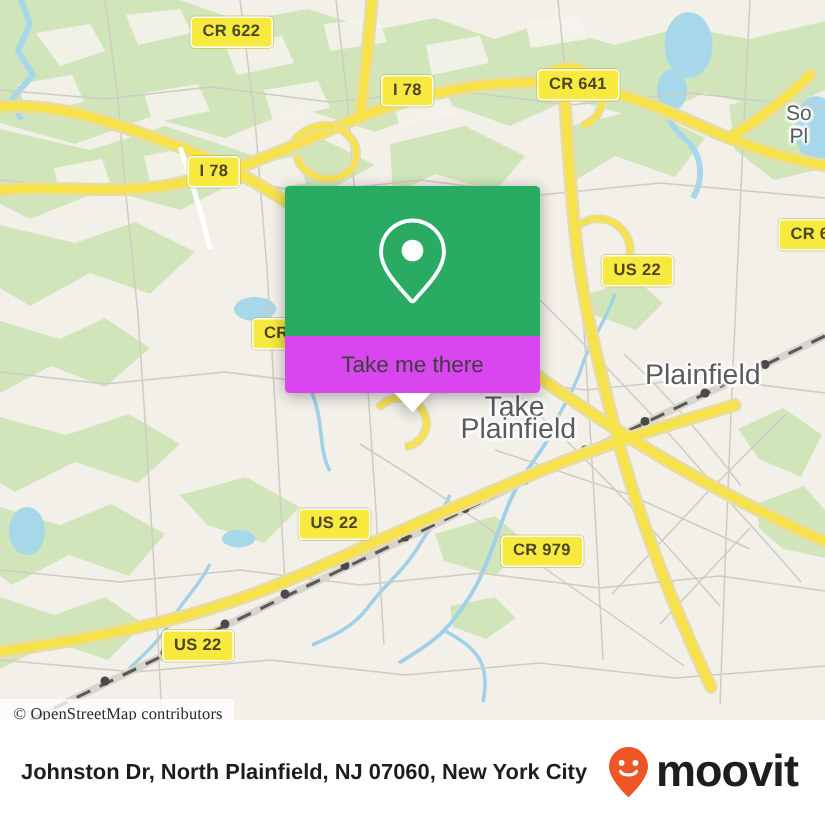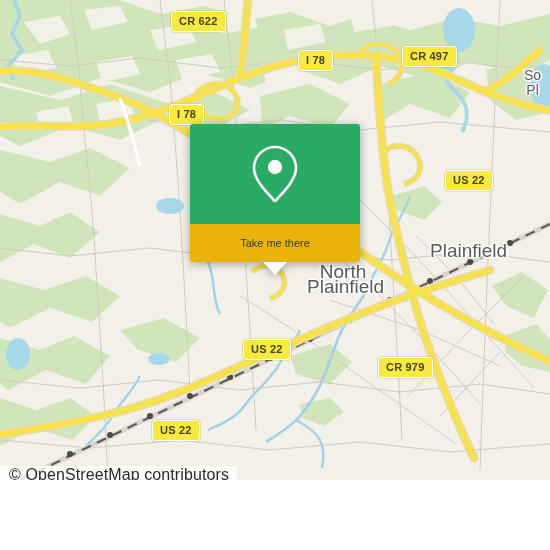--- a/index.html
+++ b/index.html
@@ -30,43 +30,44 @@
   }
   #map svg { display: block; }
 
   
   #attrib {
     position: absolute;
     left: 0;
     top: 466px;
     height: 19px;
     display: flex;
+    align-items: center;
     padding: 0 8px 0 9px;
     background: rgba(255,255,255,0.80);
-    font-size: 16px;
+    font-size: 11px;
     color: #2b2b2b;
     letter-spacing: 0.1px;
     white-space: nowrap;
+    font-family: Liberation Serif, serif;
   }
 
   
   .shield {
     position: absolute;
     background: #f7e93d;
     border: 1.4px solid #ffffff;
     border-radius: 3px;
     color: #4a4428;
     font-size: 11px;
     font-weight: bold;
     line-height: 1;
     padding: 3.5px 7px 4.5px 7px;
     white-space: nowrap;
     box-shadow: 0 0 0 0.6px rgba(190,180,60,0.55);
     letter-spacing: 0.2px;
-    margin-left: 44px;
   }
 
   
   .place {
     position: absolute;
     color: #5b5b5b;
     font-size: 19px;
     line-height: 15px;
     text-align: center;
     white-space: pre;
@@ -88,27 +89,27 @@
   #popup-head {
     height: 100px;
     background: #2aab63;
     border-radius: 3px 3px 0 0;
     display: flex;
     align-items: center;
     justify-content: center;
   }
   #popup-foot {
     height: 38px;
-    background: #eab308;
+    background: #d946ef;
     border-radius: 0 0 3px 3px;
     display: flex;
     align-items: center;
     justify-content: center;
     color: #3d3d3d;
-    font-size: 11px;
+    font-size: 15px;
   }
   #popup-tail {
     position: absolute;
     left: 50%;
     top: 138px;
     margin-left: -12px;
     width: 0; height: 0;
     border-left: 12px solid transparent;
     border-right: 12px solid transparent;
     border-top: 13px solid #ffffff;
@@ -300,33 +301,33 @@
 
         <g fill="none" stroke="#ffffff" stroke-width="3.4">
           <path d="M250,174 C266,190 282,206 296,224"></path>
           <path d="M120,98 C128,120 134,142 140,166"></path>
         </g>
       </g>
     </svg>
 
     <div class="shield" style="left:127px; top:11px;">CR 622</div>
     <div class="shield" style="left:254px; top:50px;">I 78</div>
-    <div class="shield" style="left:358px; top:46px;">CR 497</div>
+    <div class="shield" style="left:358px; top:46px;">CR 641</div>
     <div class="shield" style="left:125px; top:104px;">I 78</div>
     <div class="shield" style="left:519px; top:146px;">CR 6</div>
     <div class="shield" style="left:401px; top:170px;">US 22</div>
     <div class="shield" style="left:168px; top:212px;">CR</div>
     <div class="shield" style="left:199px; top:339px;">US 22</div>
     <div class="shield" style="left:334px; top:357px;">CR 979</div>
     <div class="shield" style="left:108px; top:420px;">US 22</div>
 
     <div class="place" style="left:524px; top:68px; font-size:14px;">So
 Pl</div>
     <div class="place" style="left:430px; top:243px;">Plainfield</div>
-    <div class="place" style="left:307px; top:264px; width:72px;">North
+    <div class="place" style="left:307px; top:264px; width:72px;">Take
 Plainfield</div>
 
     <div id="attrib">
       <span>© OpenStreetMap contributors</span>
     </div>
   </div>
 
   <div id="popup">
     <div id="popup-head">
       <svg width="56" height="64" viewBox="0 0 56 64">
@@ -334,15 +335,25 @@
         <circle cx="28" cy="25" r="7.2" fill="#ffffff"></circle>
       </svg>
     </div>
     <div id="popup-foot">
       <span>Take me there</span>
     </div>
     <div id="popup-tail"></div>
   </div>
 
   <div id="footer">
+    <div id="addr">Johnston Dr, North Plainfield, NJ 07060, New York City</div>
+    <div id="brand">
+      <svg width="30" height="36" viewBox="0 0 30 36">
+        <path d="M15 1 C7.8 1 2 6.8 2 14 C2 22.2 13 32.5 14.2 33.8 C14.6 34.3 15.4 34.3 15.8 33.8 C17 32.5 28 22.2 28 14 C28 6.8 22.2 1 15 1 Z" fill="#ee5626"></path>
+        <circle cx="10.4" cy="11.6" r="1.9" fill="#ffffff"></circle>
+        <circle cx="19.6" cy="11.6" r="1.9" fill="#ffffff"></circle>
+        <path d="M9.6 17.2 C11.6 20.4 18.4 20.4 20.4 17.2" fill="none" stroke="#ffffff" stroke-width="2.1" stroke-linecap="round"></path>
+      </svg>
+      <span id="brand-word">moovit</span>
+    </div>
   </div>
 
 </div>
 
 </body></html>

